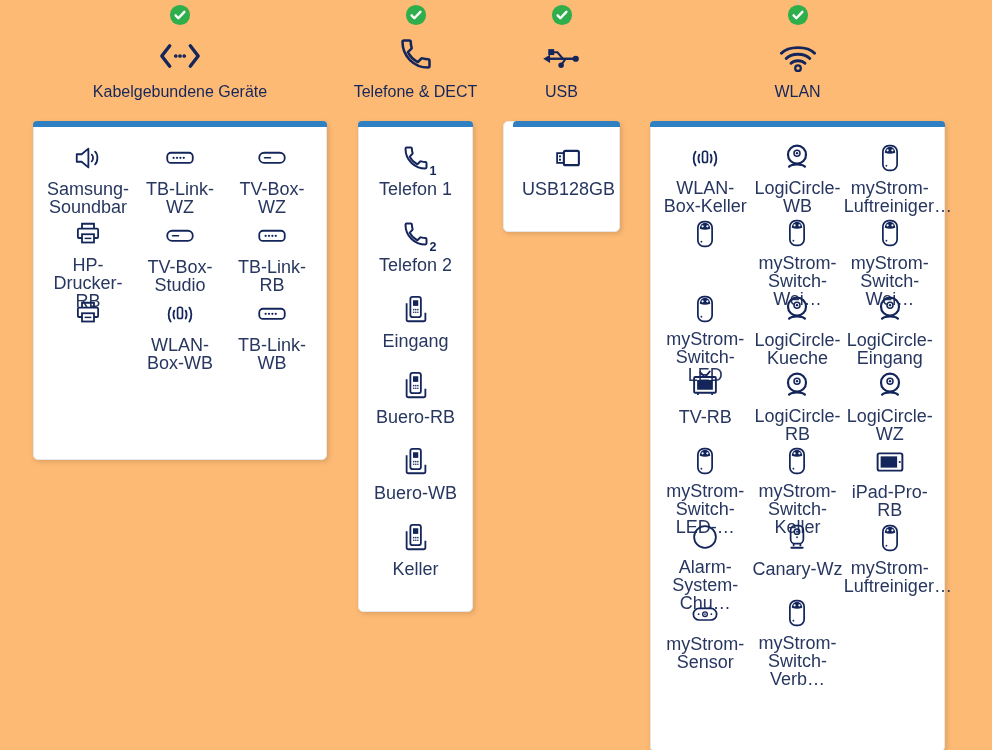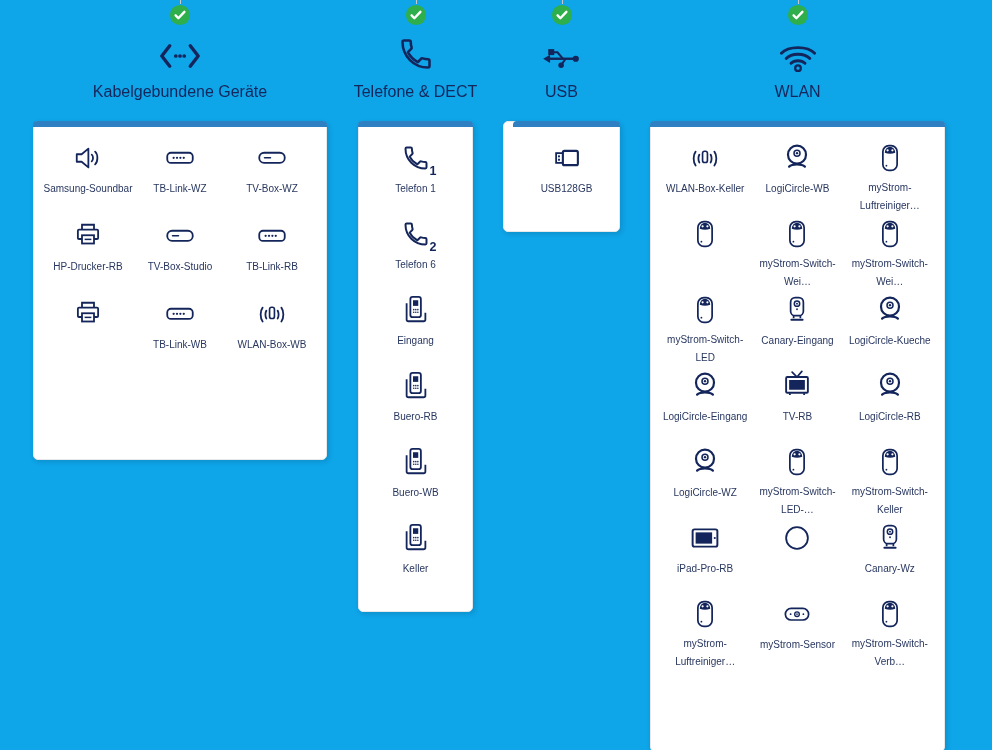--- a/index.html
+++ b/index.html
@@ -5,21 +5,21 @@
   :root{
     --navy:#13255a;
     --label:#283760;
     --green:#2fae4c;
     --blue:#2f80c3;
     --card-border:#e7e8ea;
     --connector:#c9c9c9;
   }
   *{box-sizing:border-box;}
   body{margin:0;background:#fff;font-family:"Liberation Sans",sans-serif;color:var(--navy);}
-  #board{position:relative;width:992px;height:750px;overflow:hidden;background:#0ea5e9;}
+  #board{position:relative;width:992px;height:750px;overflow:hidden;background:#fdba74;}
   .column{position:absolute;top:0;height:100%;}
   .connector{position:absolute;left:50%;top:0;width:1px;height:4px;background:var(--connector);}
   .check{position:absolute;left:50%;transform:translateX(-50%);top:4px;width:22px;height:22px;}
   .hicon{position:absolute;left:50%;transform:translateX(-50%);color:var(--navy);}
   .hicon.ethernet-icon{width:46px;height:28px;top:42px;}
   .hicon.phone-icon{width:36px;height:36px;top:36px;}
   .hicon.usb-icon{width:44px;height:30px;top:41px;}
   .hicon.wifi-icon{width:42px;height:36px;top:37px;}
   .title{position:absolute;top:83px;left:50%;transform:translateX(-50%);white-space:nowrap;
          font-size:16px;color:#15265b;cursor:pointer;}
@@ -29,21 +29,21 @@
   .card::before{content:"";display:block;height:6px;background:var(--blue);
         border-radius:4px 4px 0 0;margin:-1px -1px 0 -1px;}
   .grid{display:grid;padding:12px 8px 8px;}
   .cols-3{grid-template-columns:repeat(3,1fr);}
   .cols-1{grid-template-columns:1fr;}
   .item{display:flex;flex-direction:column;align-items:center;text-align:center;cursor:pointer;}
   .ic{position:relative;height:38px;display:flex;align-items:center;justify-content:center;color:var(--navy);}
   .dsvg{width:40px;height:36px;}
   .i-analog-phone-icon{width:28px;height:28px;}
   .badge{position:absolute;right:-7px;bottom:-1px;font-size:12.5px;font-weight:700;color:var(--navy);}
-  .lbl{font-size:10px;line-height:18px;color:var(--label);margin-top:3px;max-width:92px;}
+  .lbl{font-size:18px;line-height:18px;color:var(--label);margin-top:3px;max-width:92px;}
   .defs{position:absolute;width:0;height:0;overflow:hidden;}
 </style>
 </head>
 <body>
 
 <svg class="defs" xmlns="http://www.w3.org/2000/svg">
   <symbol id="sym-check" viewBox="0 0 24 24">
     <circle cx="12" cy="12" r="11" fill="var(--green)"></circle>
     <path d="M7.2 12.4l3 3.1 6.6-6.9" fill="none" stroke="#fff" stroke-width="2.6" stroke-linecap="round" stroke-linejoin="round"></path>
   </symbol>
@@ -258,33 +258,33 @@
           </div>
           <div class="item">
             <span class="ic">
               <svg class="dsvg i-printer-icon">
                 <use href="#sym-printer-icon"></use>
               </svg>
             </span>
           </div>
           <div class="item">
             <span class="ic">
+              <svg class="dsvg i-wlan-repeater-icon">
+                <use href="#sym-wlan-repeater-icon"></use>
+              </svg>
+            </span>
+            <span class="lbl">WLAN-Box-WB</span>
+          </div>
+          <div class="item">
+            <span class="ic">
               <svg class="dsvg i-network-switch-icon">
                 <use href="#sym-network-switch-icon"></use>
               </svg>
             </span>
             <span class="lbl">TB-Link-WB</span>
-          </div>
-          <div class="item">
-            <span class="ic">
-              <svg class="dsvg i-wlan-repeater-icon">
-                <use href="#sym-wlan-repeater-icon"></use>
-              </svg>
-            </span>
-            <span class="lbl">WLAN-Box-WB</span>
           </div>
         </div>
       </div>
     </div>
     <div class="column" style="left: 358px; width: 115px;">
       <div class="connector"></div>
       <svg class="check">
         <use href="#sym-check"></use>
       </svg>
       <svg class="hicon phone-icon">
@@ -302,21 +302,21 @@
             </span>
             <span class="lbl">Telefon 1</span>
           </div>
           <div class="item">
             <span class="ic">
               <svg class="dsvg i-analog-phone-icon">
                 <use href="#sym-analog-phone-icon"></use>
               </svg>
               <span class="badge">2</span>
             </span>
-            <span class="lbl">Telefon 6</span>
+            <span class="lbl">Telefon 2</span>
           </div>
           <div class="item">
             <span class="ic">
               <svg class="dsvg i-dect-handset-icon">
                 <use href="#sym-dect-handset-icon"></use>
               </svg>
             </span>
             <span class="lbl">Eingang</span>
           </div>
           <div class="item">
@@ -429,28 +429,20 @@
           <div class="item">
             <span class="ic">
               <svg class="dsvg i-smart-plug-icon">
                 <use href="#sym-smart-plug-icon"></use>
               </svg>
             </span>
             <span class="lbl">myStrom-Switch-LED</span>
           </div>
           <div class="item">
             <span class="ic">
-              <svg class="dsvg i-canary-cam-icon">
-                <use href="#sym-canary-cam-icon"></use>
-              </svg>
-            </span>
-            <span class="lbl">Canary-Eingang</span>
-          </div>
-          <div class="item">
-            <span class="ic">
               <svg class="dsvg i-webcam-icon">
                 <use href="#sym-webcam-icon"></use>
               </svg>
             </span>
             <span class="lbl">LogiCircle-Kueche</span>
           </div>
           <div class="item">
             <span class="ic">
               <svg class="dsvg i-webcam-icon">
                 <use href="#sym-webcam-icon"></use>
@@ -505,20 +497,21 @@
               </svg>
             </span>
             <span class="lbl">iPad-Pro-RB</span>
           </div>
           <div class="item">
             <span class="ic">
               <svg class="dsvg i-alarm-circle-icon">
                 <use href="#sym-alarm-circle-icon"></use>
               </svg>
             </span>
+            <span class="lbl">Alarm-System-Chu…</span>
           </div>
           <div class="item">
             <span class="ic">
               <svg class="dsvg i-canary-cam-icon">
                 <use href="#sym-canary-cam-icon"></use>
               </svg>
             </span>
             <span class="lbl">Canary-Wz</span>
           </div>
           <div class="item">

